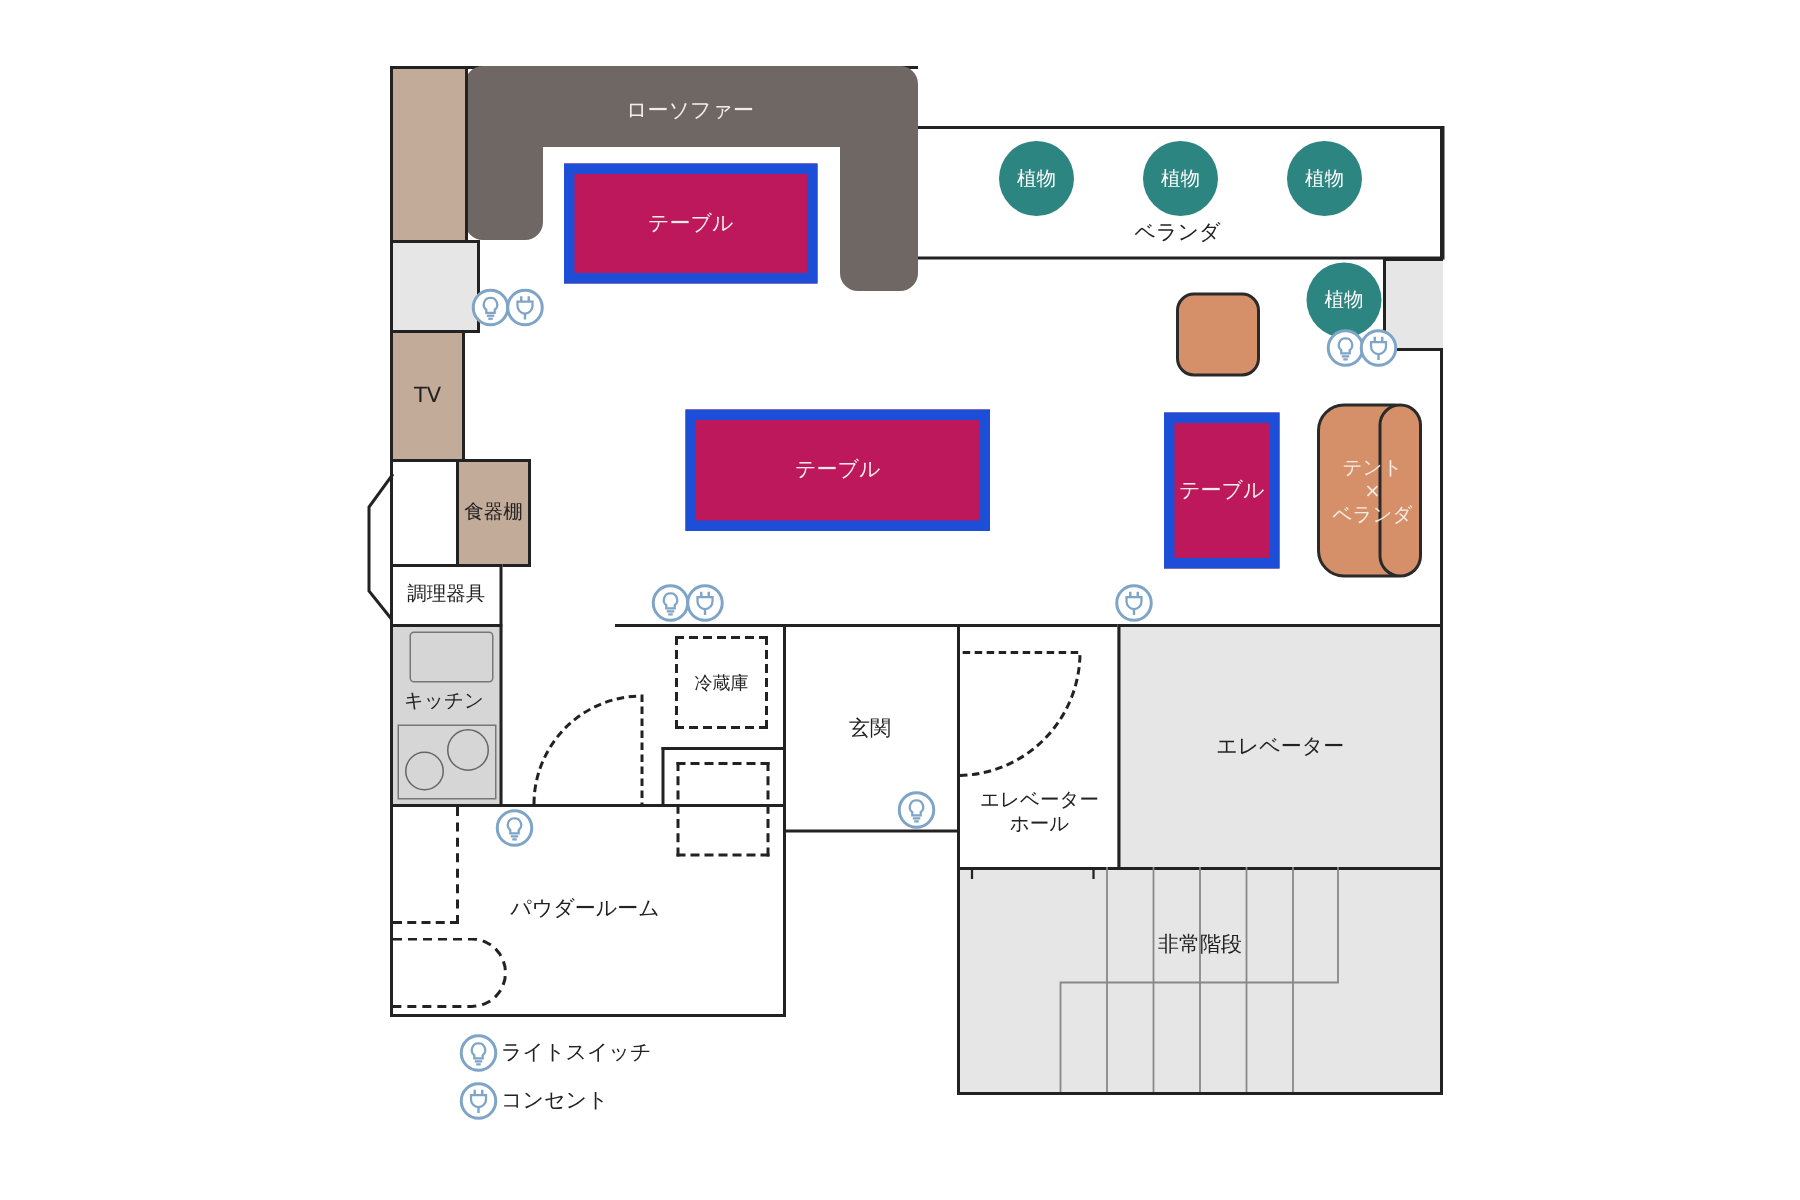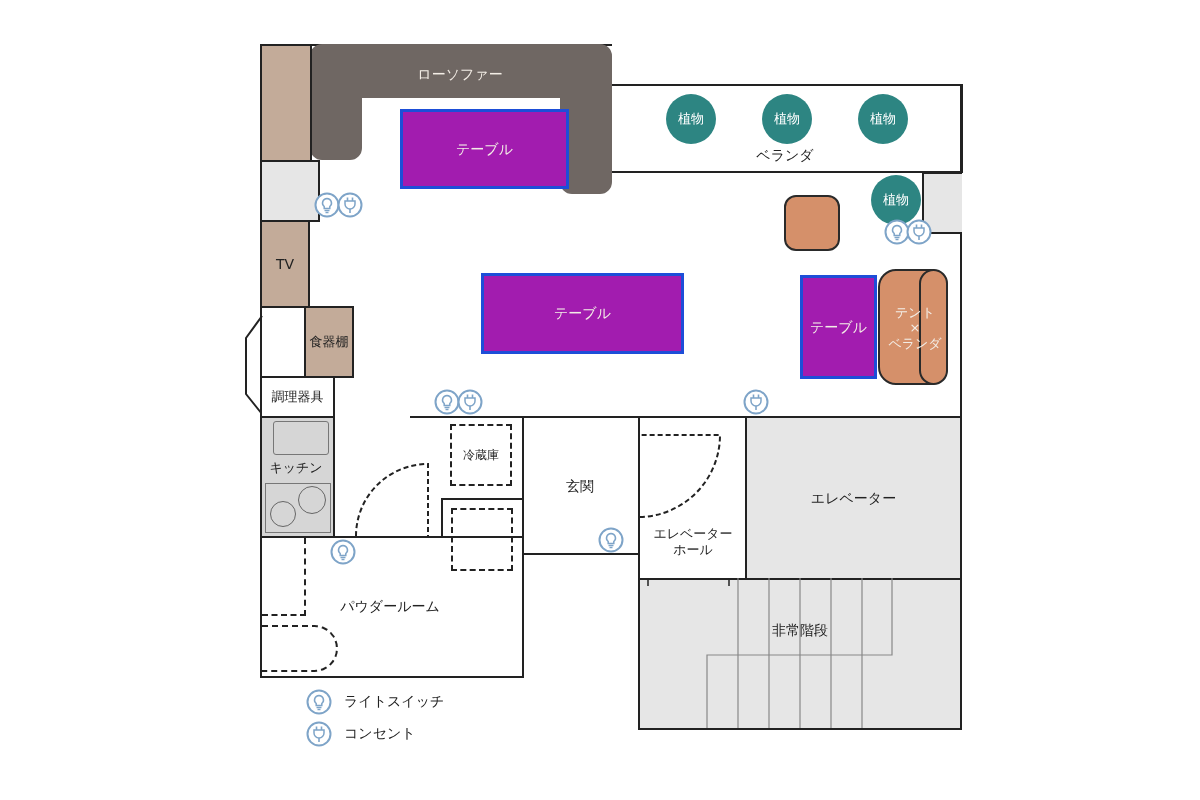--- a/index.html
+++ b/index.html
@@ -1,27 +1,27 @@
 <!DOCTYPE html>
 <html><head>
 <meta charset="utf-8">
 <style>
   html,body{margin:0;padding:0;background:#ffffff;}
   body{width:1200px;height:800px;position:relative;overflow:hidden;font-family:"DejaVu Sans","Liberation Sans",sans-serif;}
   .abs{position:absolute;box-sizing:border-box;}
   .lbl{position:absolute;display:flex;align-items:center;justify-content:center;font-size:14px;color:#222;line-height:1.2;}
   .wlbl{color:#f3ede6;}
-  .brown{background:#a21caf;border:3px solid #1d4ed8;margin-left:24px;}
+  .brown{background:#be185d;border:7px solid #1d4ed8;}
   .shelf{background:#c3ab99;border:2px solid #222;}
   .grey{background:#e6e6e6;}
   .plant{position:absolute;width:50px;height:50px;border-radius:50%;background:#2d8582;color:#fff;font-size:13px;display:flex;align-items:center;justify-content:center;}
   .orange{background:#d5906a;border:2px solid #2a2a2a;}
   .dash{border:2px dashed #222;}
   .icon{position:absolute;width:26px;height:26px;}
-  .legend-item{position:absolute;display:flex;align-items:center;gap:12px;font-size:14px;color:#222;}
+  .legend-item{position:absolute;display:flex;align-items:center;gap:2px;font-size:14px;color:#222;}
 </style>
 </head>
 <body>
 
 <svg width="0" height="0" style="position:absolute">
   <defs>
     <symbol id="bulb" viewBox="0 0 26 26">
       <circle cx="13" cy="13" r="11.5" fill="#fff" stroke="#7ea4c8" stroke-width="2"></circle>
       <path d="M13 6.5 a4.5 4.5 0 0 1 2.8 8 v2 h-5.6 v-2 a4.5 4.5 0 0 1 2.8 -8z" fill="none" stroke="#7ea4c8" stroke-width="1.5"></path>
       <line x1="10.5" y1="18.5" x2="15.5" y2="18.5" stroke="#7ea4c8" stroke-width="1.5"></line>

